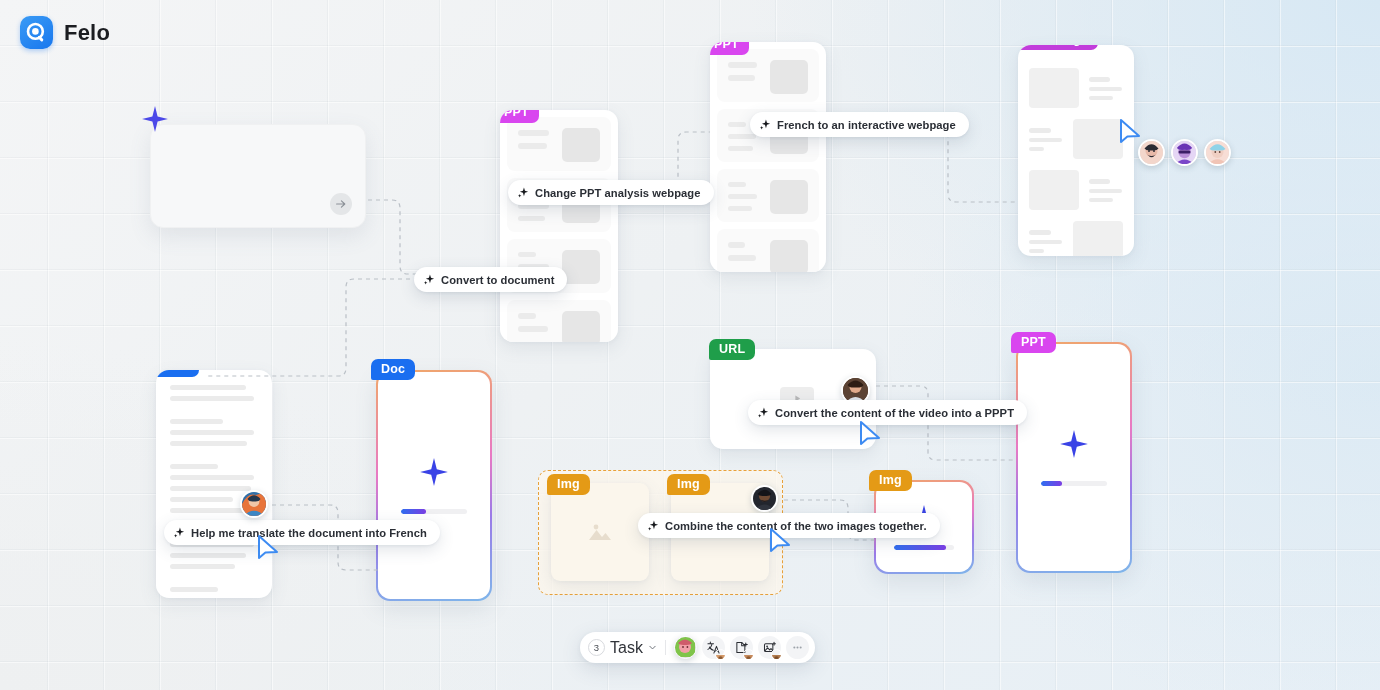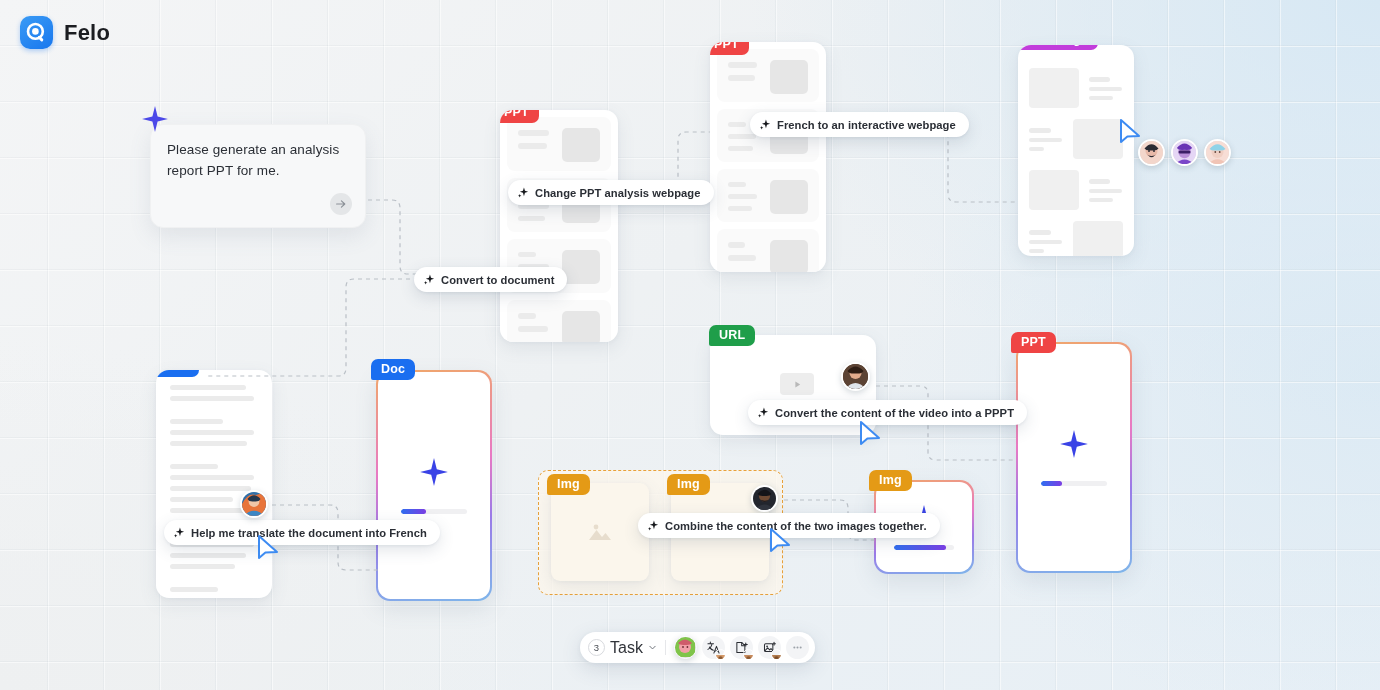--- a/index.html
+++ b/index.html
@@ -53,21 +53,21 @@
   
   .card { position: absolute; background: #fff; border-radius: 13px; }
   .sh-md { box-shadow: 0 6px 18px rgba(88,108,130,0.11), 0 1px 4px rgba(88,108,130,0.06); }
 
   .tag {
     position: absolute; left: -6px; top: -8px; z-index: 6;
     color: #fff; font-size: 12.5px; font-weight: 700;
     padding: 3px 10px 4px; border-radius: 7px 7px 7px 2px;
     letter-spacing: .2px; white-space: nowrap;
   }
-  .tag.ppt { background: #ef4444; text-align: right; }
+  .tag.ppt { background: #d946ef; text-align: right; }
   .tag.doc { background: #1a6ef0; }
   .tag.web { background: #c23ddb; }
   .tag.url { background: #1f9e4a; }
   .tag.img { background: #e49a16; }
 
   
   .sk { background: #ebebeb; border-radius: 4px; }
 
   
   .deck { overflow: hidden; padding: 7px; }
@@ -202,21 +202,20 @@
       <rect x="13.2" y="13.2" width="6.6" height="2.9" rx="1.45" fill="#fff" transform="rotate(45 13.2 13.2)"></rect>
     </svg>
   </span>
   <span class="word">Felo</span>
 </div>
 
 <div id="prompt">
   <svg style="position:absolute;left:-10px;top:-20px" width="28" height="28" viewBox="0 0 28 28">
     <path d="M14 1 L16.6 11.4 L27 14 L16.6 16.6 L14 27 L11.4 16.6 L1 14 L11.4 11.4 Z" fill="#4b48e8"></path>
   </svg>
-  <div class="txt">Please generate an analysis report PPT for me.</div>
   <div class="send">
     <svg width="12" height="12" viewBox="0 0 12 12">
       <path d="M1.6 6h8M6.4 2.8L9.8 6 6.4 9.2" fill="none" stroke="#8b9097" stroke-width="1.1" stroke-linecap="round" stroke-linejoin="round"></path>
     </svg>
   </div>
 </div>
 
 <div class="card deck sh-md" style="left:500px; top:110px; width:118px; height:232px;">
   <span class="tag ppt">PPT</span>
   <div class="slide" style="height:54px">
@@ -357,21 +356,21 @@
   <div class="inner">
     <svg width="30" height="30" viewBox="0 0 28 28">
       <path d="M14 1 L16.6 11.4 L27 14 L16.6 16.6 L14 27 L11.4 16.6 L1 14 L11.4 11.4 Z" fill="#3a43e6"></path>
     </svg>
     <div class="progress">
       <i id="doc-progress" style="width:38%"></i>
     </div>
   </div>
 </div>
 
-<div class="card sh-md" style="left:710px; top:335px; width:166px; height:100px;">
+<div class="card sh-md" style="left:710px; top:349px; width:166px; height:100px;">
   <span class="tag url" style="left:-1px; top:-10px">URL</span>
   <div style="position:absolute;left:70px;top:38px;width:34px;height:22px;background:#ededed;border-radius:4px;display:flex;align-items:center;justify-content:center">
     <svg width="9" height="9" viewBox="0 0 9 9">
       <path d="M2.4 1.4 L7.2 4.5 L2.4 7.6 Z" fill="#b8b8b8"></path>
     </svg>
   </div>
   <div class="av" style="position:absolute;left:131px;top:27px;width:29px;height:29px;background:#4a3728">
     <svg width="25" height="25" viewBox="0 0 25 25">
       <rect width="25" height="25" fill="#5c4334"></rect>
       <circle cx="12.5" cy="9" r="6" fill="#e2ab8c"></circle>

